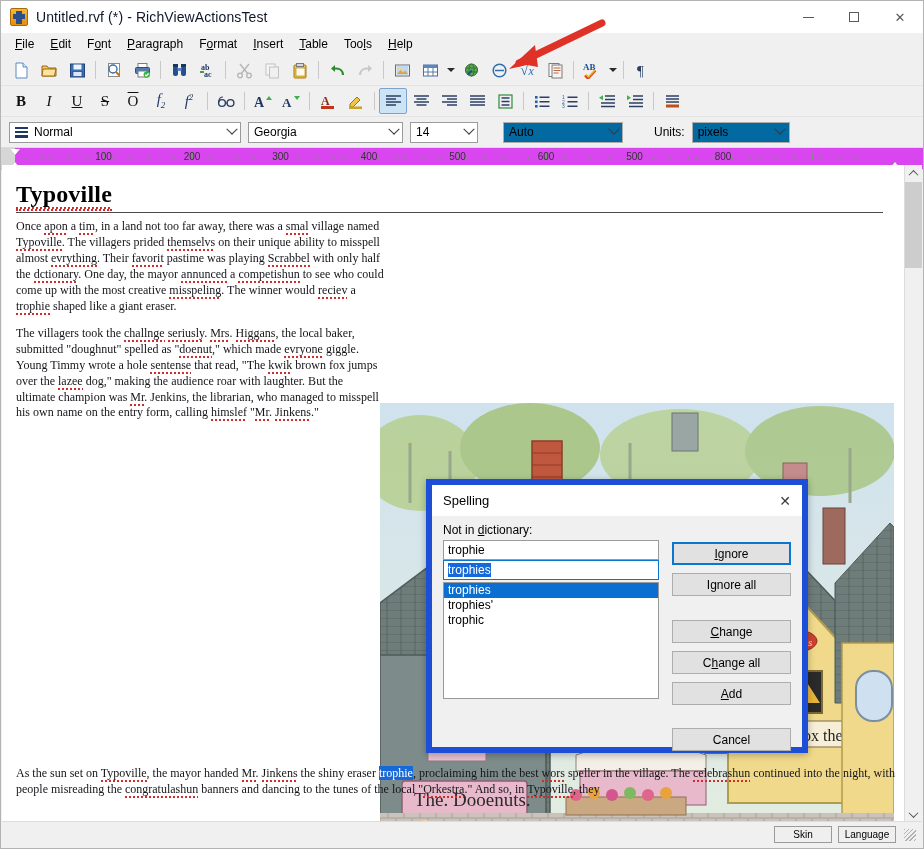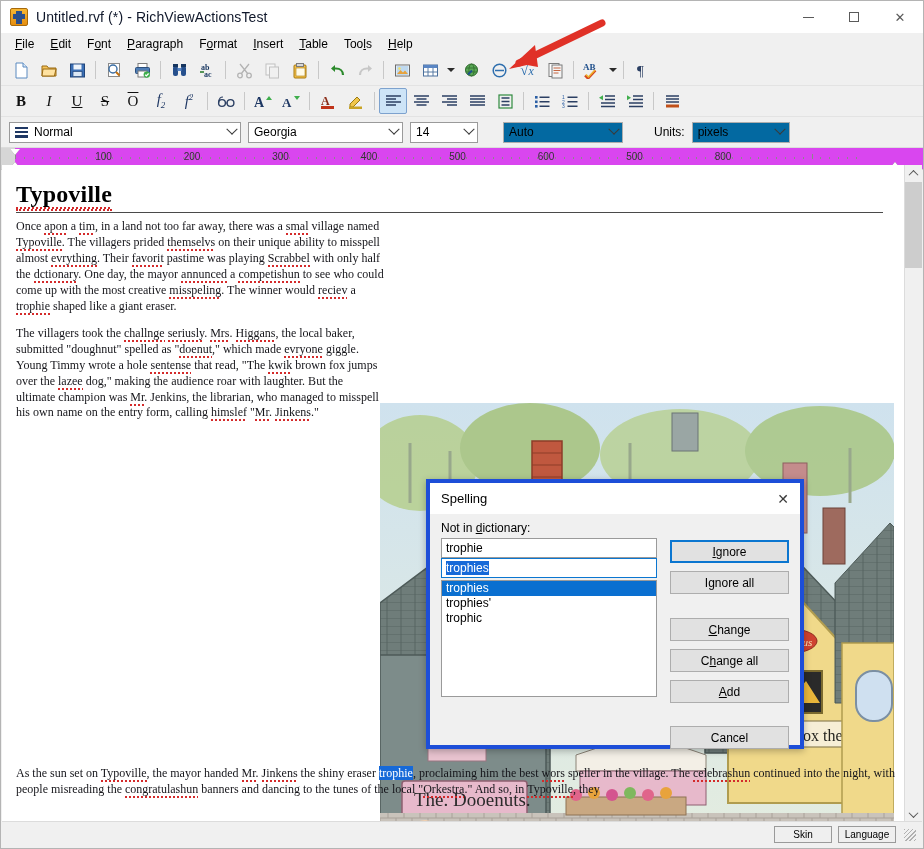--- a/index.html
+++ b/index.html
@@ -113,21 +113,21 @@
   .statusbar{position:absolute;left:1px;right:1px;bottom:1px;height:25px;background:#f0f0f0;
      border-top:1px solid #dcdcdc;display:flex;align-items:center;justify-content:flex-end;
      padding-right:6px;gap:6px;}
   .sbtn2{height:17px;min-width:58px;border:1px solid #9a9a9a;background:#efefef;font-size:10px;
      display:flex;align-items:center;justify-content:center;box-sizing:border-box;}
   .grip{width:12px;height:12px;margin-left:2px;background:
      repeating-linear-gradient(135deg,#b0b0b0 0 1px,transparent 1px 3px);}
 
   
   .dialog{position:absolute;left:425px;top:478px;width:370px;height:262px;background:#f0f0f0;
-     border:4px solid #1d4ed8;box-shadow:0 2px 7px rgba(0,0,0,.28);}
+     border:6px solid #1d4ed8;box-shadow:0 2px 7px rgba(0,0,0,.28);}
   .dlg-title{height:31px;background:#ffffff;display:flex;align-items:center;
      padding-left:11px;font-size:13px;position:relative;}
   .dlg-close{position:absolute;right:0;top:0;width:34px;height:31px;display:flex;
      align-items:center;justify-content:center;font-size:14px;color:#3a3a3a;}
   .dlg-body{padding:5px 11px 0 11px;position:relative;height:228px;box-sizing:border-box;}
   .dlg-label{font-size:12px;margin:2px 0 3px 0;}
   .dlg-input{width:216px;height:20px;border:1px solid #9a9a9a;background:#fff;box-sizing:border-box;
      font-size:12px;padding:2px 4px;color:#000;}
   .dlg-input.focus{border:1px solid #0b76d0;}
   .dlg-input .selt{background:#1669d8;color:#fff;}

